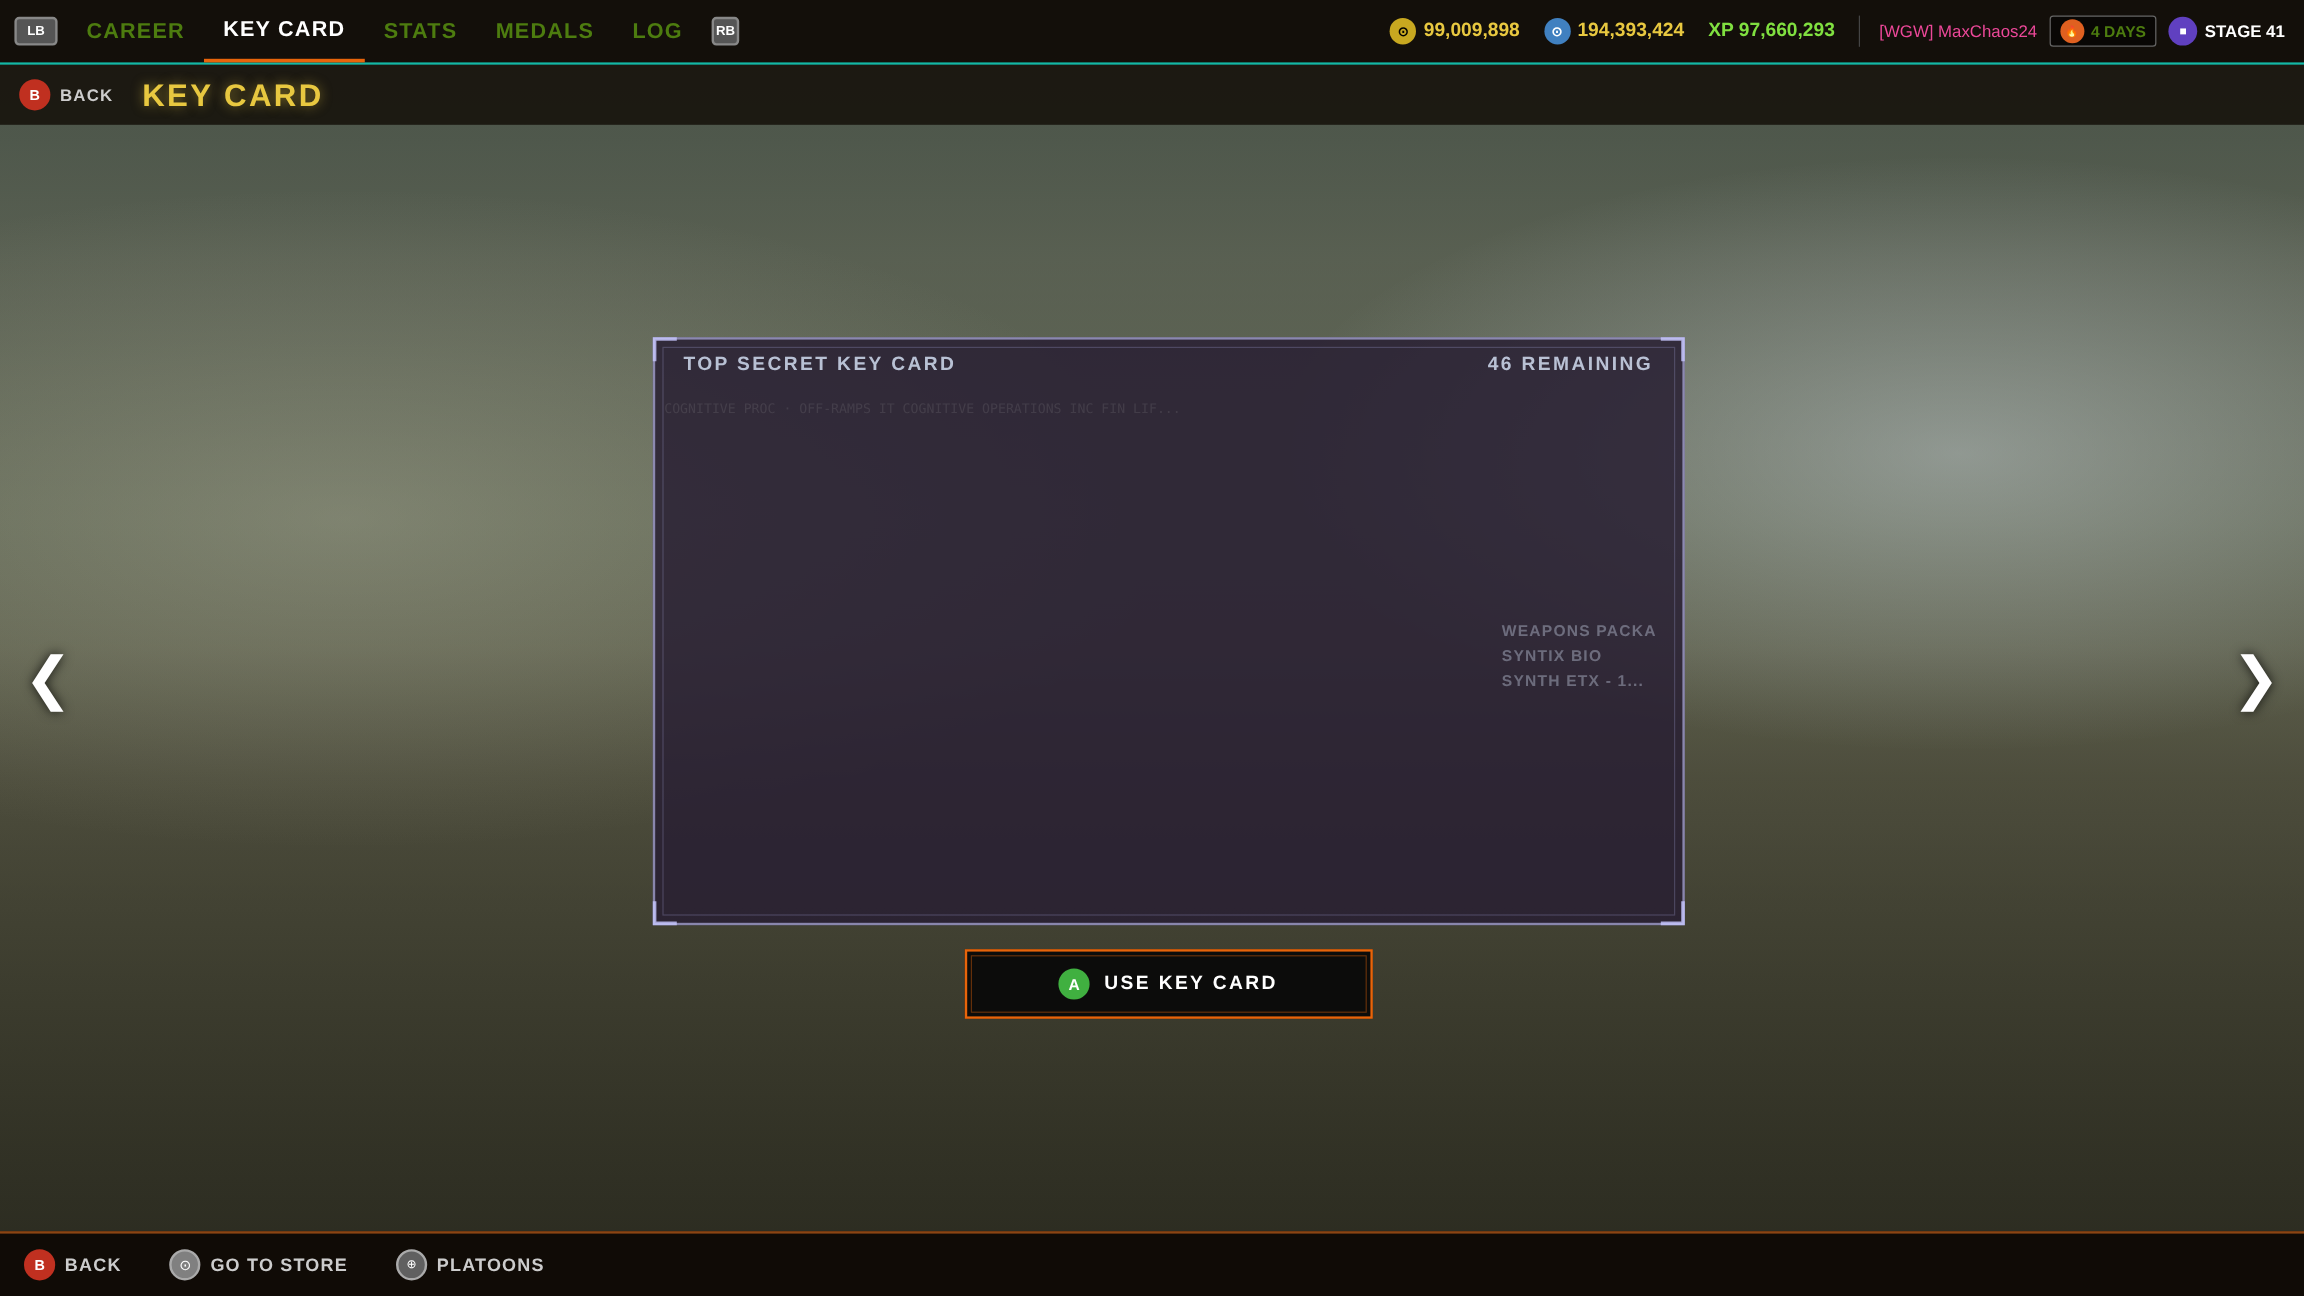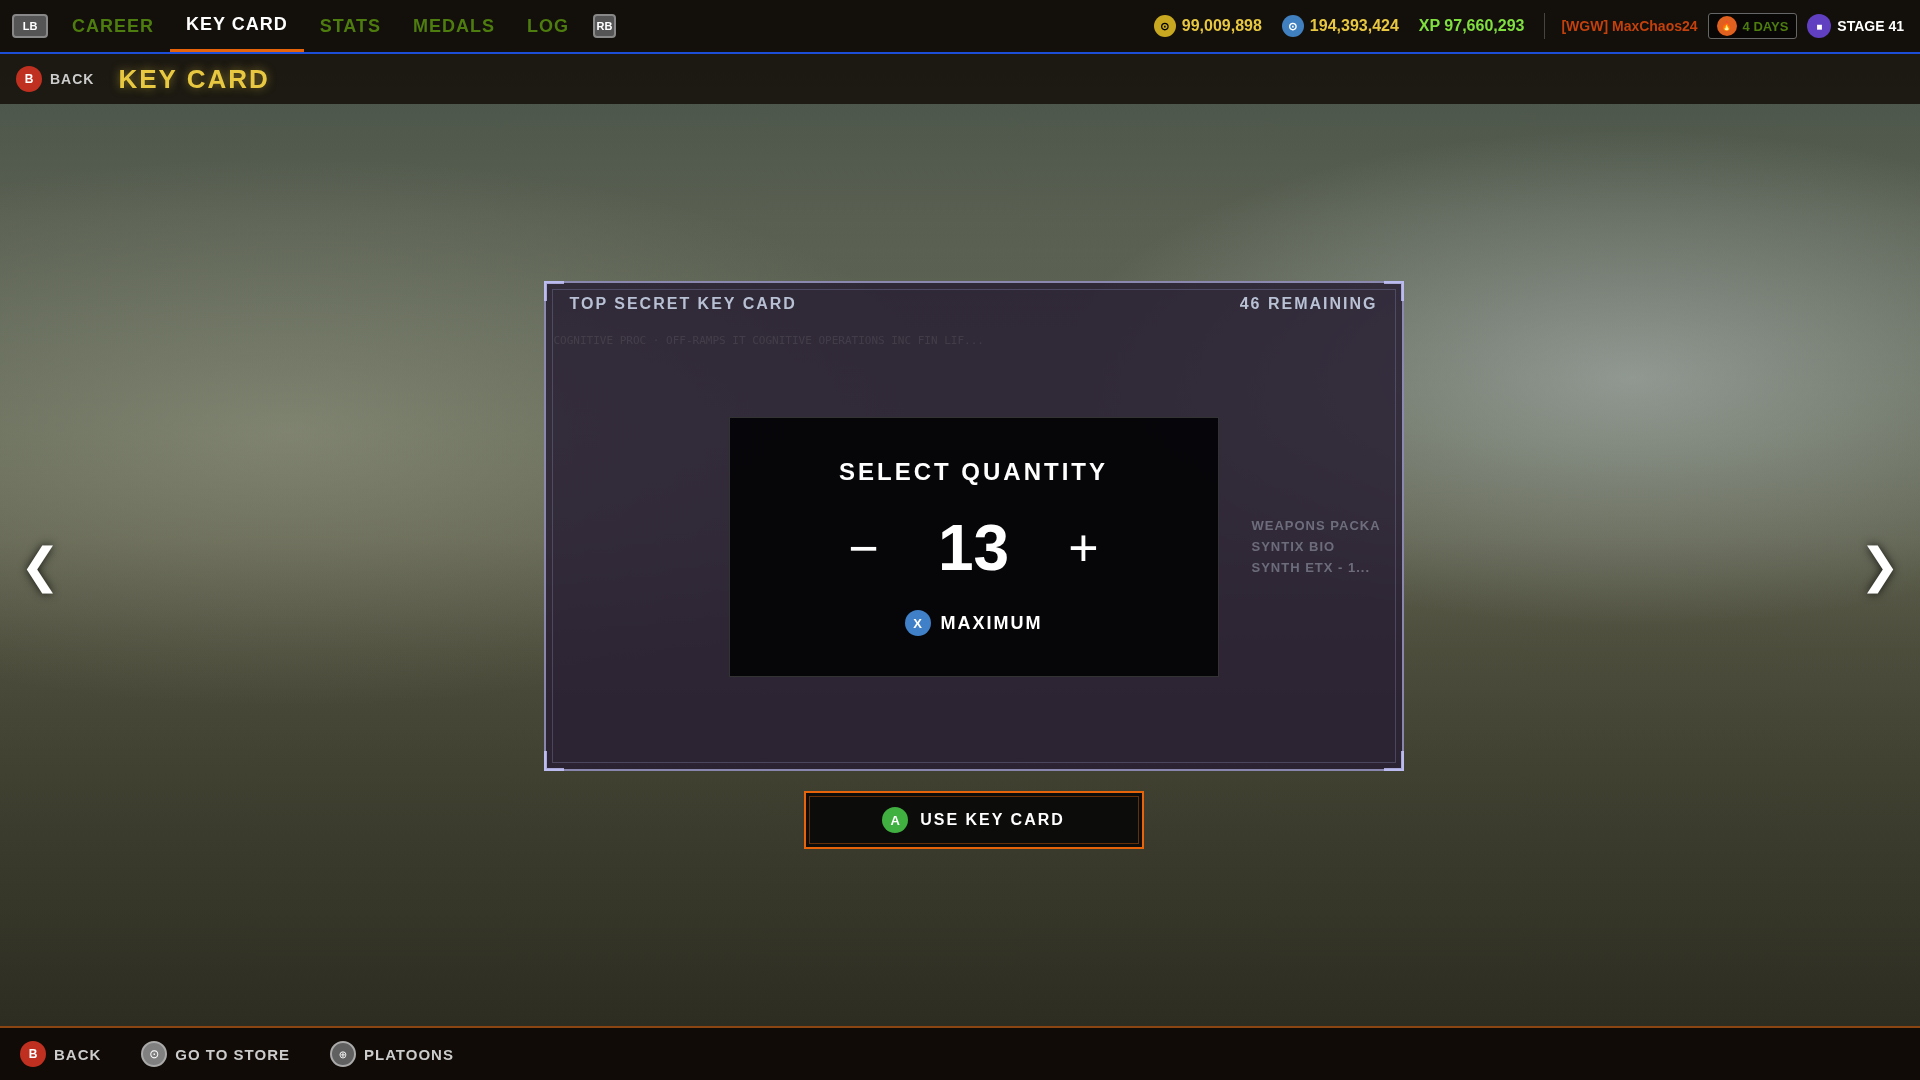--- a/index.html
+++ b/index.html
@@ -30,21 +30,21 @@
     }
 
     
     .top-bar {
       position: absolute;
       top: 0;
       left: 0;
       right: 0;
       height: 54px;
       background: rgba(15, 10, 5, 0.92);
-      border-bottom: 2px solid #1d4ed8;
+      border-bottom: 2px solid #14b8a6;
       z-index: 100;
       display: flex;
       align-items: center;
     }
 
     .top-bar-left {
       display: flex;
       align-items: center;
       height: 100%;
       flex: 1;
@@ -137,23 +137,23 @@
 
     .player-info {
       display: flex;
       align-items: center;
       gap: 10px;
       border-left: 1px solid #444;
       padding-left: 16px;
     }
 
     .player-name {
-      color: #c2410c;
+      color: #ec4899;
       font-size: 14px;
-      font-weight: bold;
+      font-weight: normal;
     }
 
     .days-badge {
       display: flex;
       align-items: center;
       gap: 6px;
       background: rgba(0,0,0,0.5);
       border: 1px solid #666;
       border-radius: 3px;
       padding: 2px 8px;
@@ -608,34 +608,20 @@
 
 
 
 </div>
 
         <div class="weapons-text">
           <div>WEAPONS PACKA</div>
           <div>SYNTIX BIO SYNTH ETX - 1...</div>
         </div>
 
-        <div class="quantity-dialog">
-          <span class="quantity-title">SELECT QUANTITY</span>
-
-          <div class="quantity-controls">
-            <div class="qty-btn">−</div>
-            <div class="qty-value">13</div>
-            <div class="qty-btn">+</div>
-          </div>
-
-          <div class="maximum-row">
-            <div class="x-button">X</div>
-            <span class="maximum-label">MAXIMUM</span>
-          </div>
-        </div>
       </div>
     </div>
 
     <div class="use-btn-row">
       <div class="use-keycard-btn">
         <div class="a-button">A</div>
         <span class="use-keycard-label">USE KEY CARD</span>
       </div>
     </div>
   </div>

